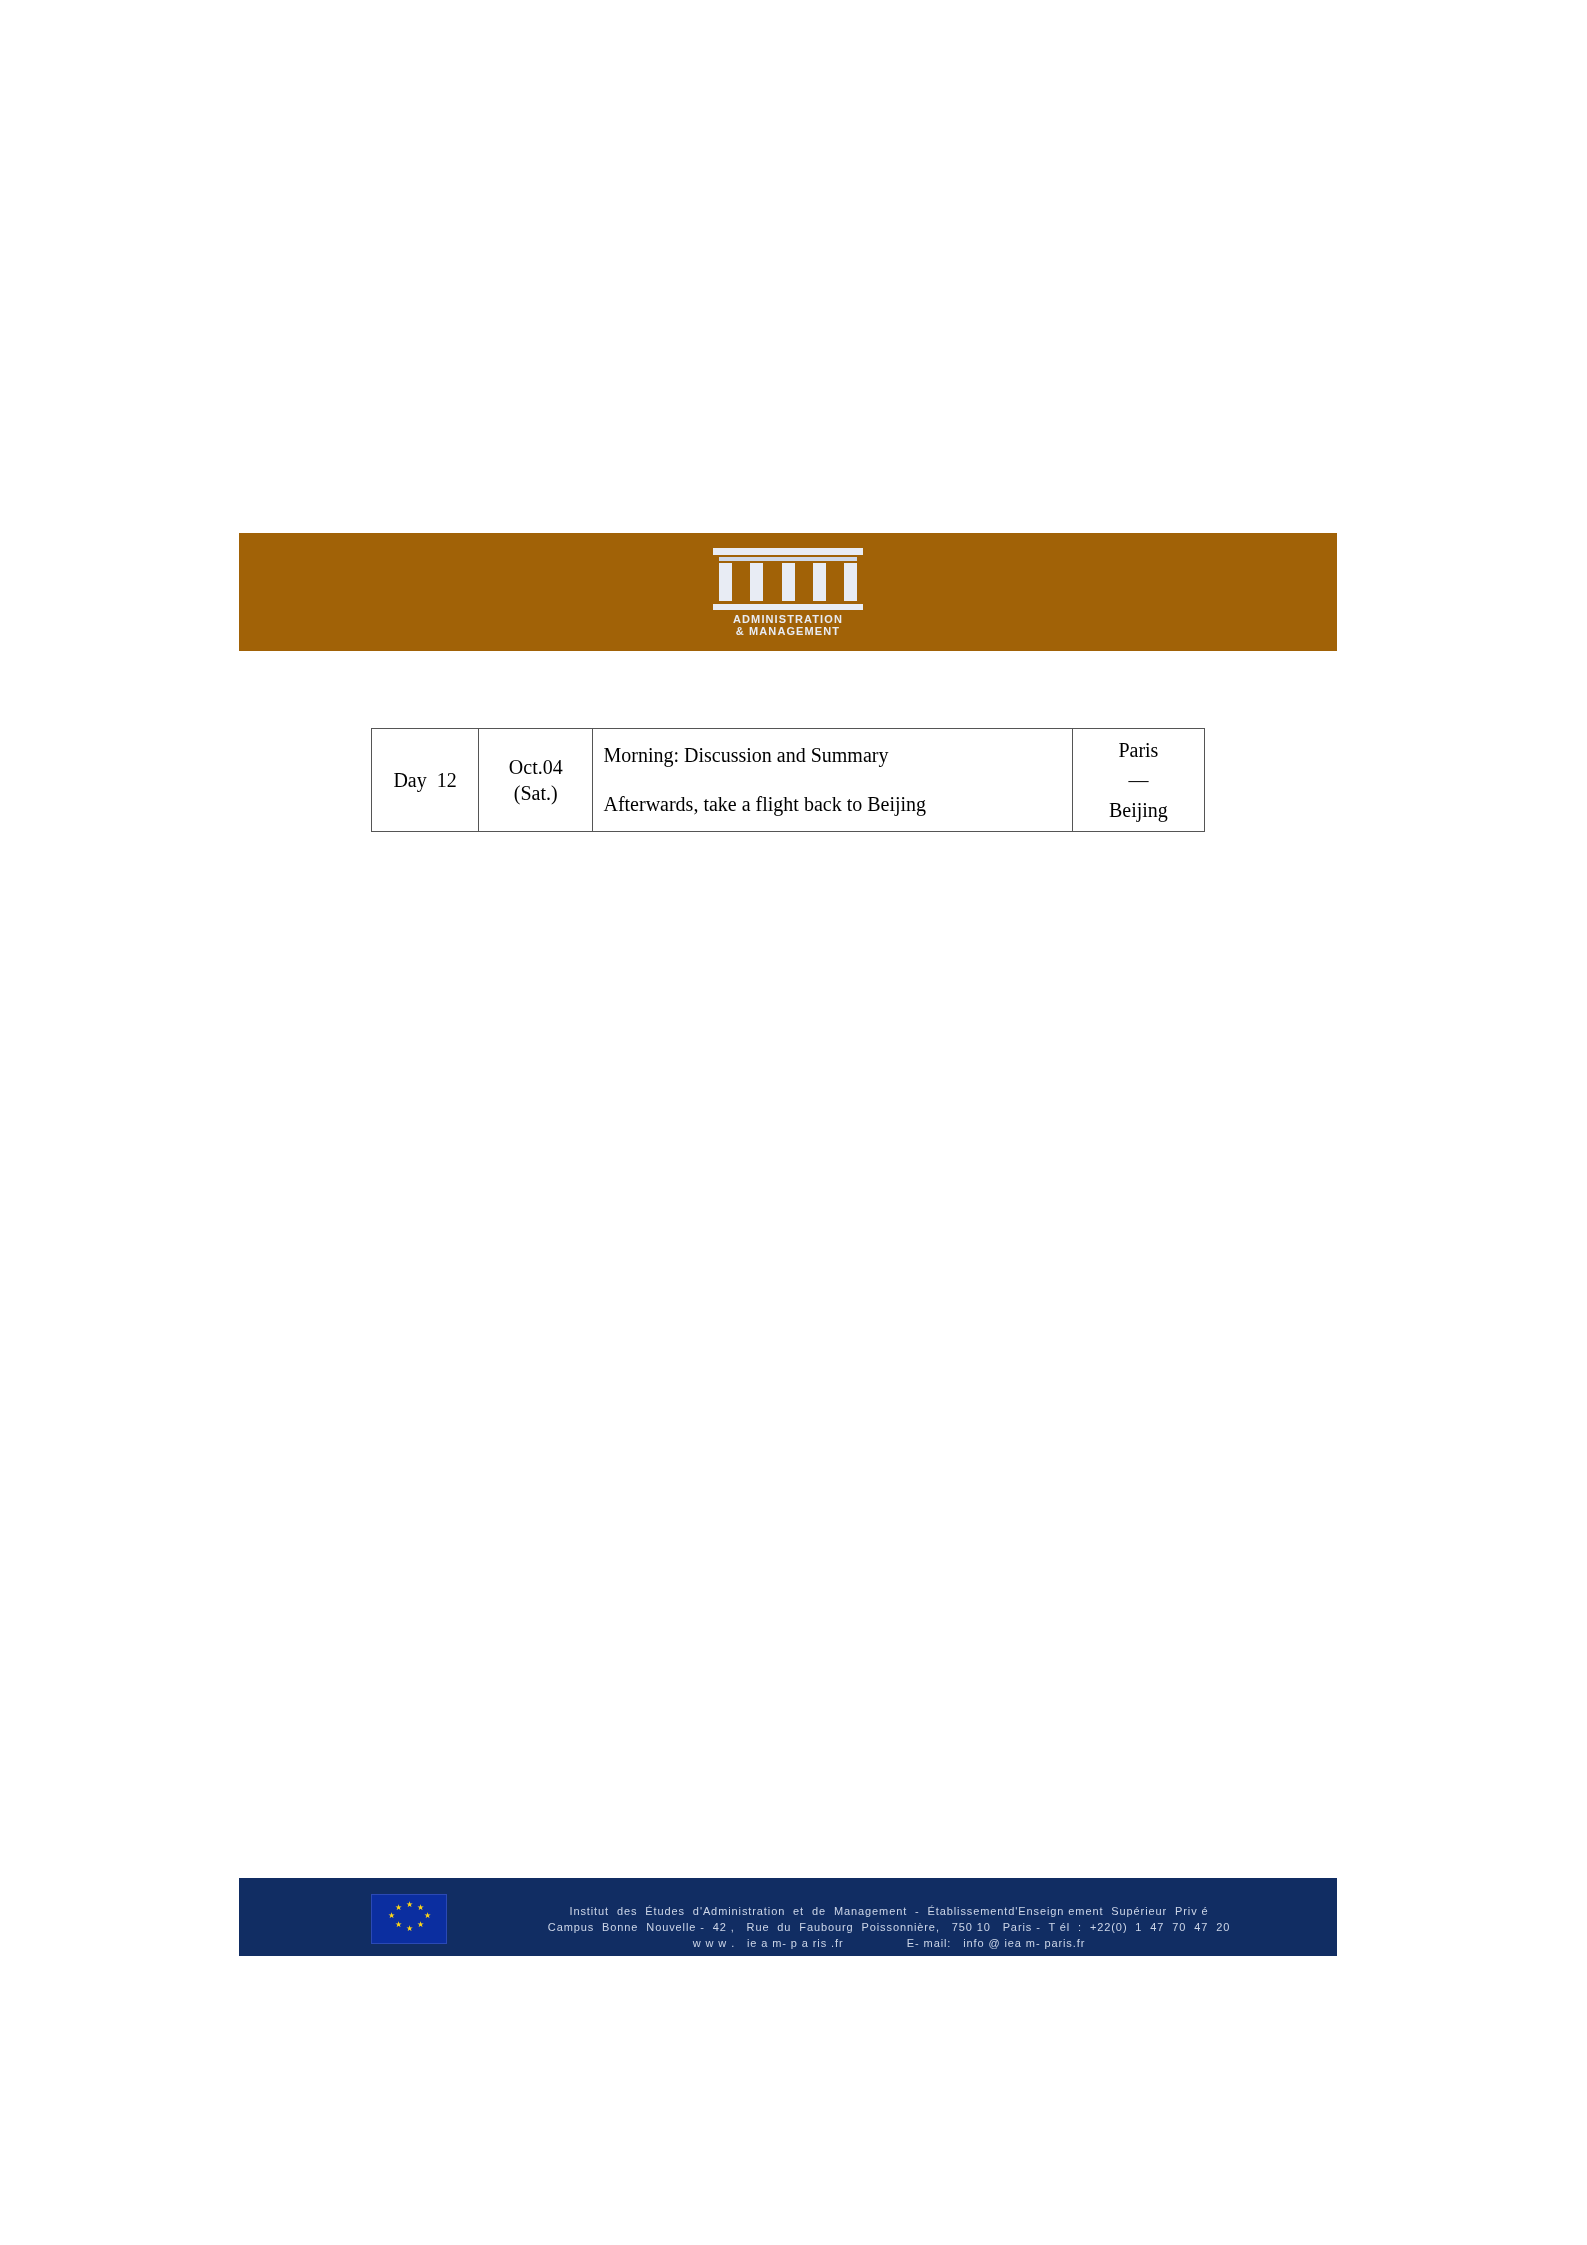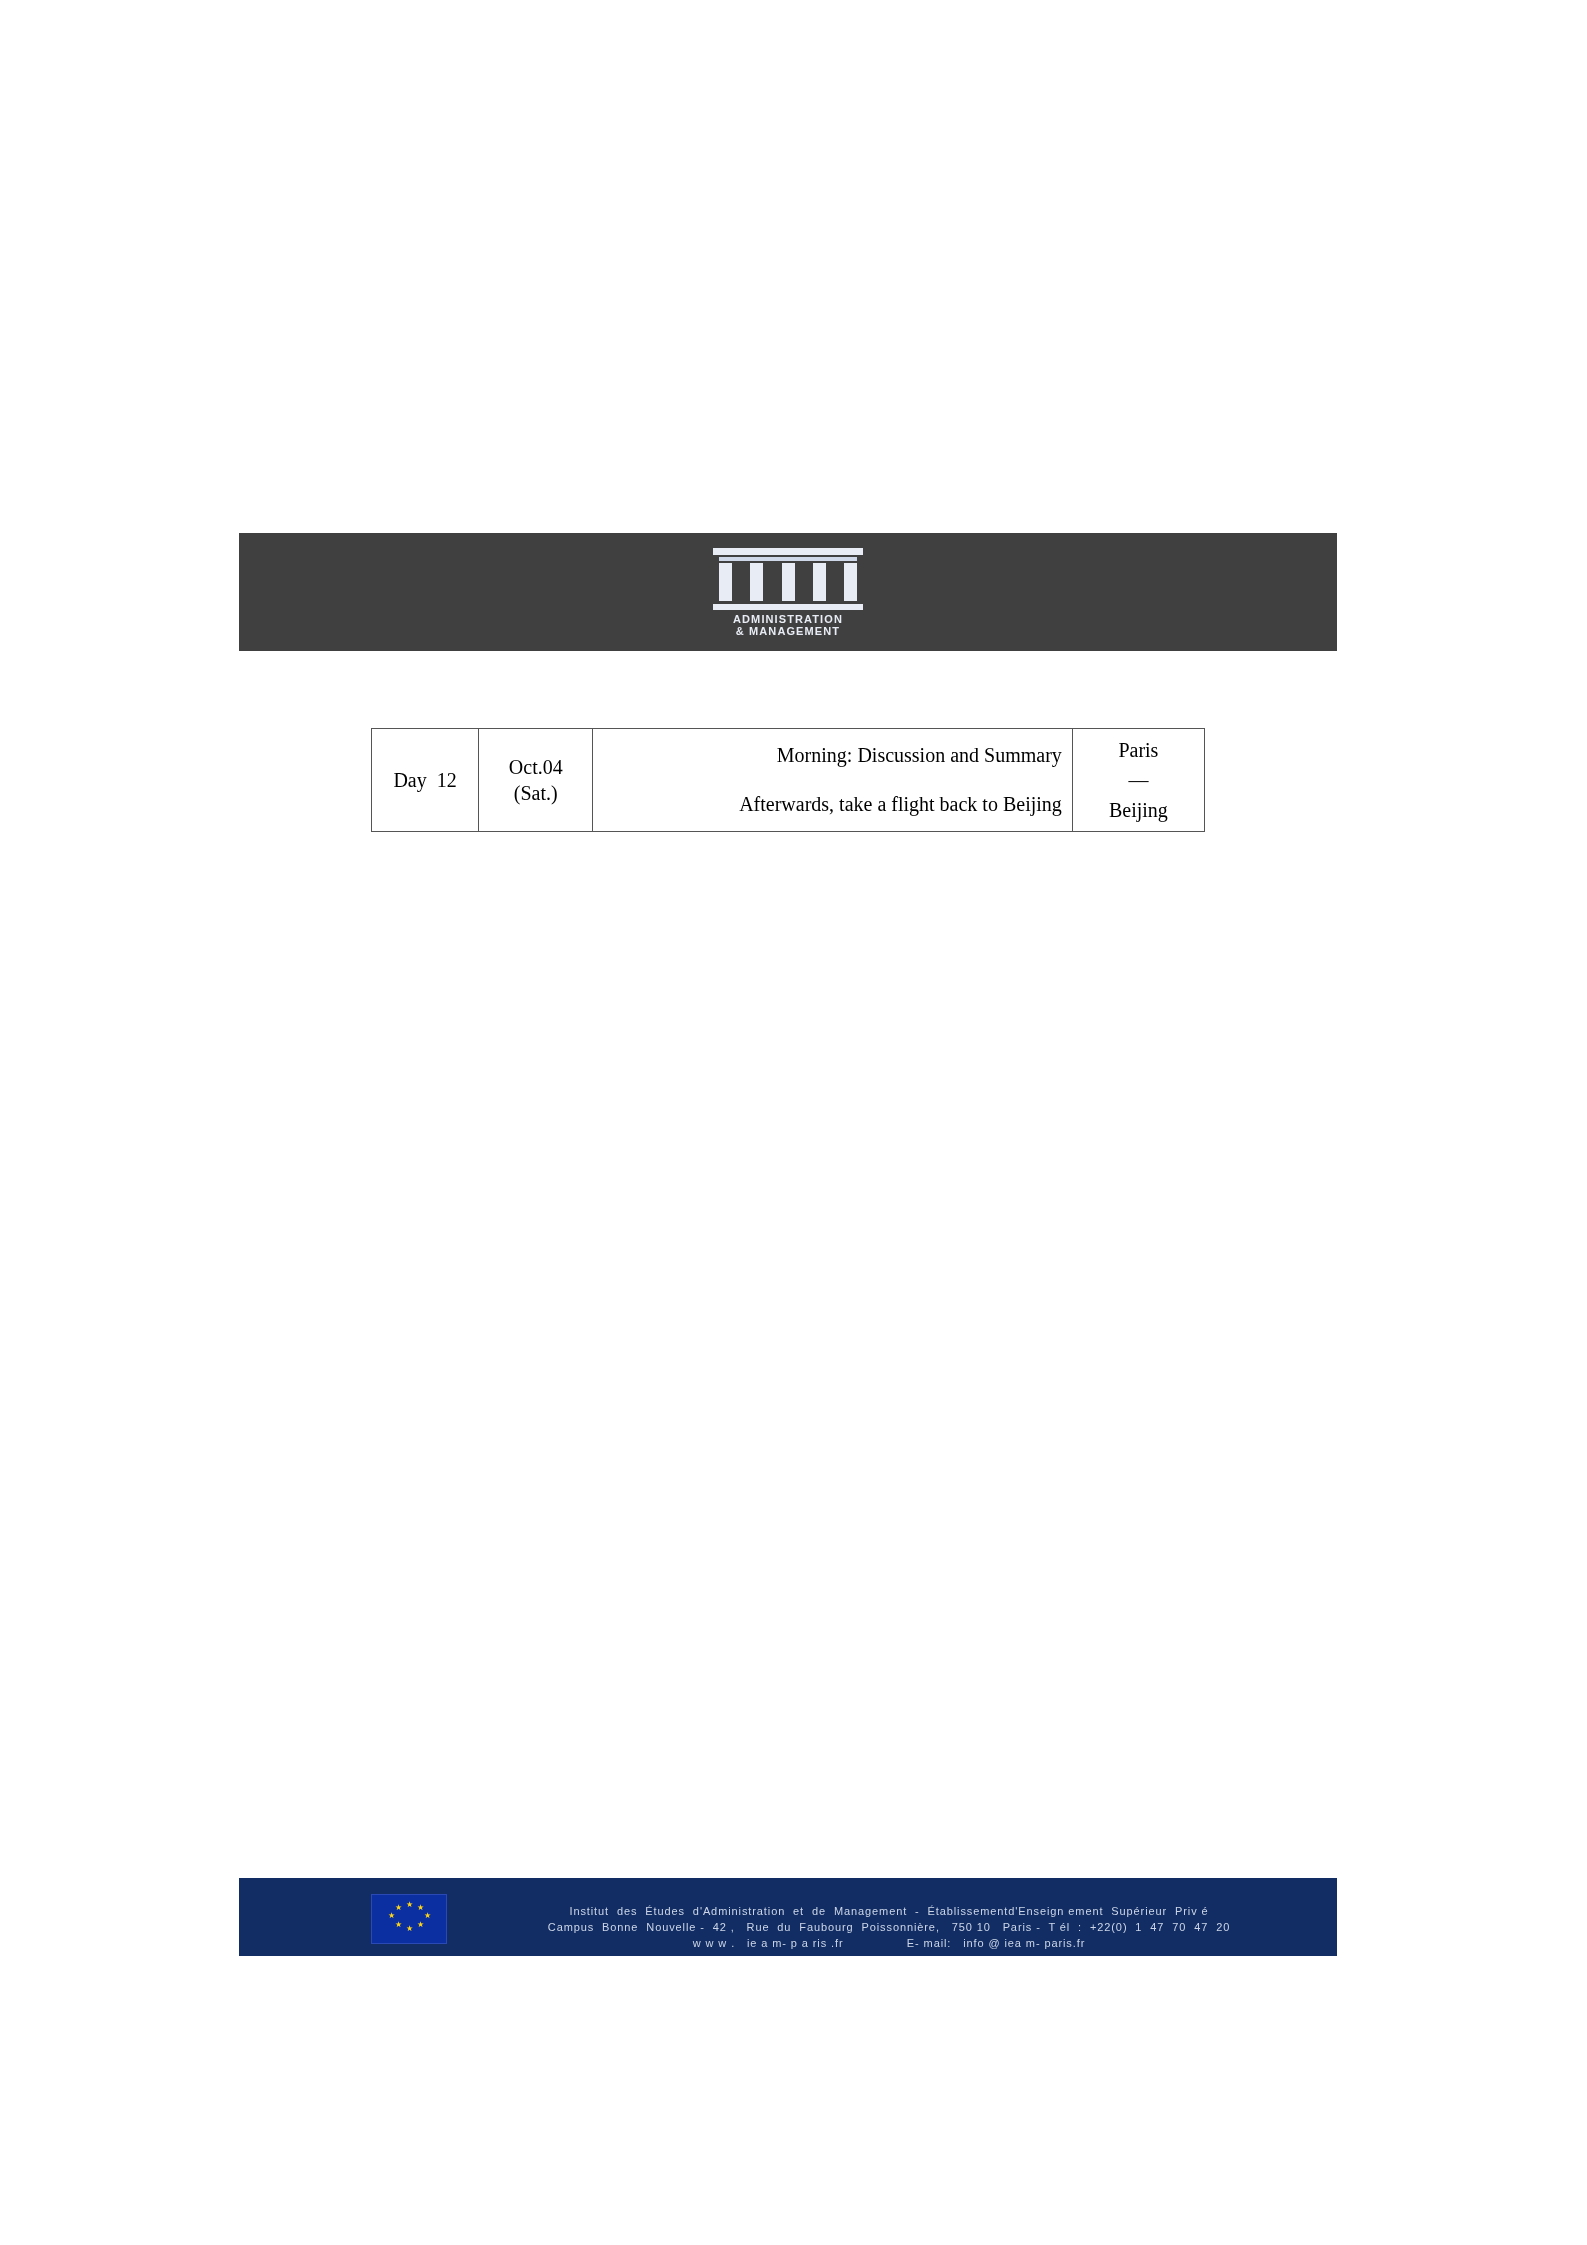--- a/index.html
+++ b/index.html
@@ -15,21 +15,21 @@
     color: #000000;
   }
 
   
   .header-band {
     position: absolute;
     left: 239px;
     top: 533px;
     width: 1098px;
     height: 118px;
-    background: #404040;
+    background: #a16207;
   }
   .logo-wrap {
     position: absolute;
     left: 50%;
     top: 50%;
     transform: translate(-50%, -50%);
     width: 160px;
     height: 96px;
     display: flex;
     flex-direction: column;
@@ -100,21 +100,21 @@
     border-collapse: collapse;
     font-size: 20px;
   }
   .schedule td {
     border: 1px solid #555555;
     padding: 6px 10px;
     vertical-align: middle;
   }
   .col-day      { width: 90px;  text-align: center; }
   .col-date     { width: 100px; text-align: center; line-height: 26px; }
-  .col-activity { width: 520px; text-align: right; font-family: Liberation Serif, serif; }
+  .col-activity { width: 520px; text-align: left; font-family: Liberation Serif, serif; }
   .col-place    { width: 120px; text-align: center; line-height: 30px; }
 
   .activity-line { margin: 0; padding: 3px 0; }
   .activity-line + .activity-line { margin-top: 20px; }
 
   .day-cell { white-space: pre; }
 
   
   .footer-band {
     position: absolute;

